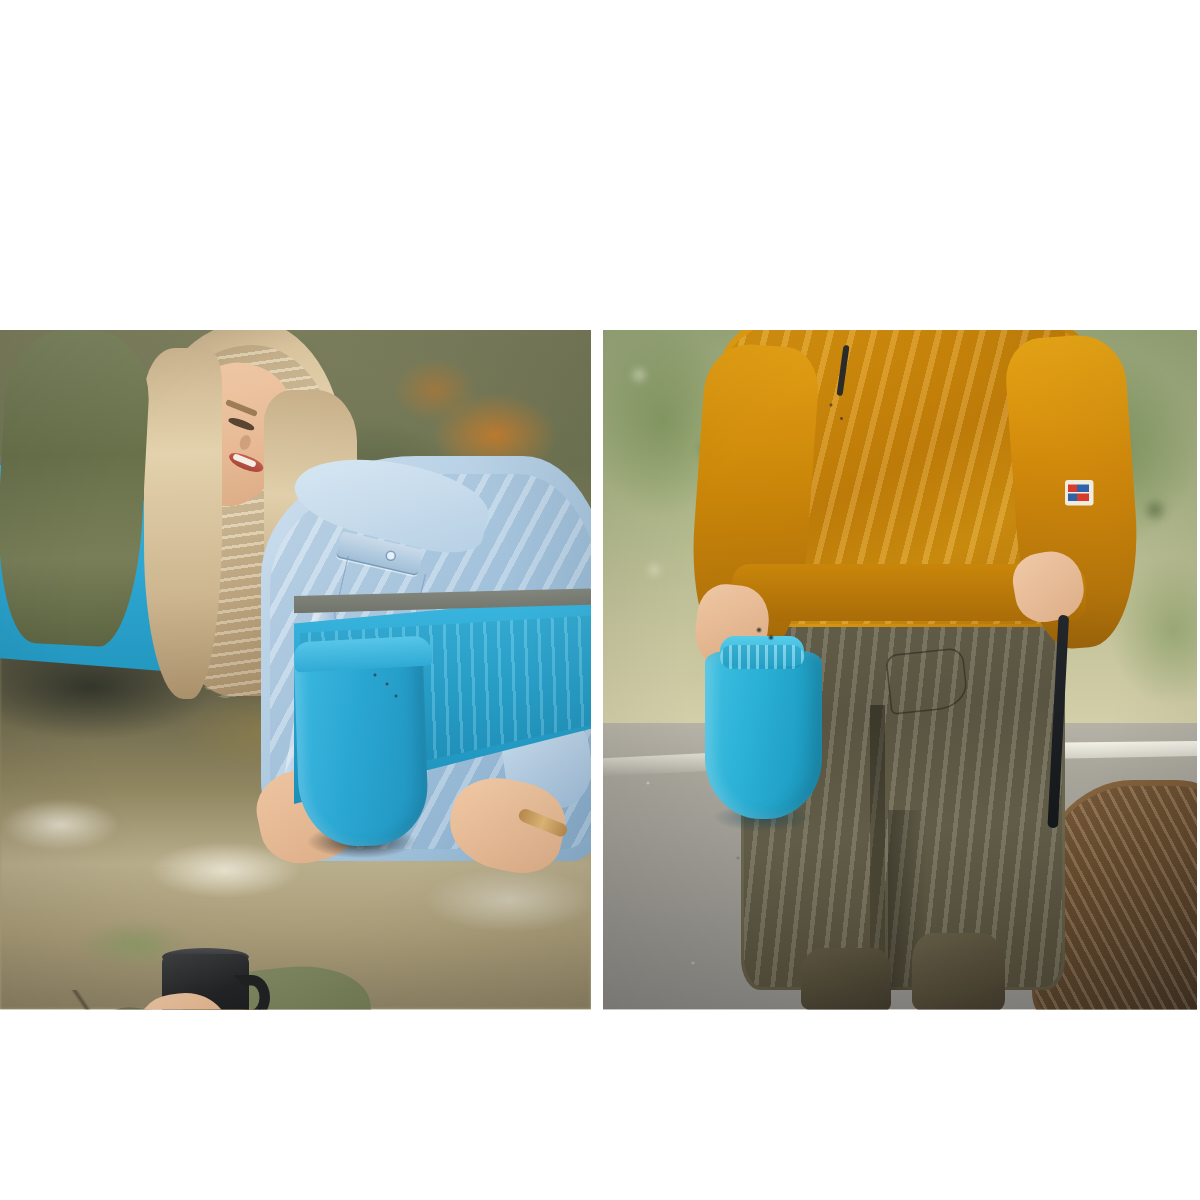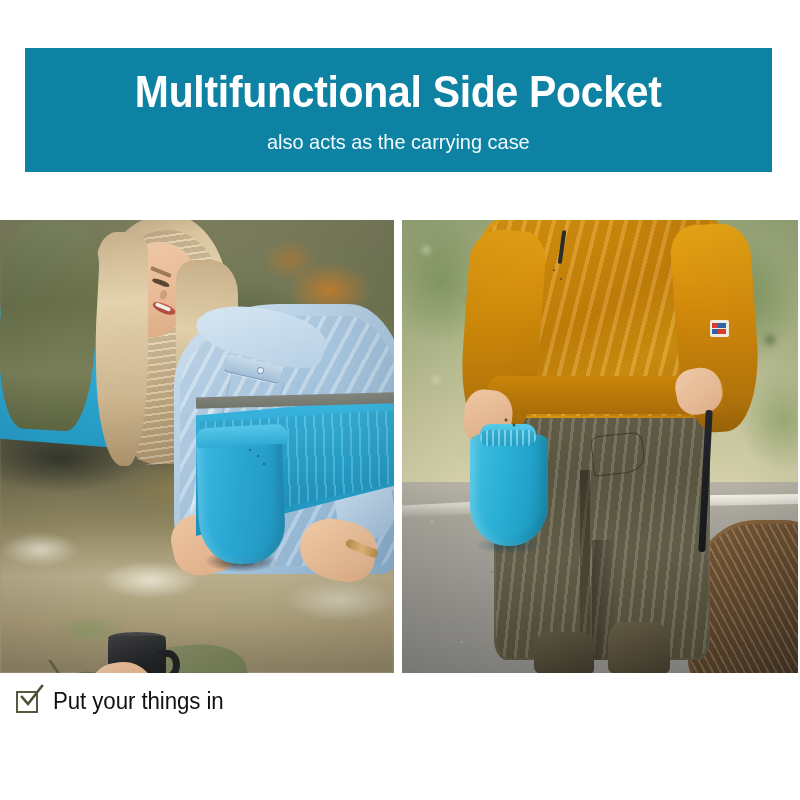--- a/index.html
+++ b/index.html
@@ -651,24 +651,20 @@
     white-space: nowrap;
     transform: scaleX(0.97);
     transform-origin: left center;
   }
 </style>
 </head>
 <body>
 
 <div id="page">
 
-  <div class="header-band">
-    <div class="header-title">Multifunctional Side Pocket</div>
-    <div class="header-sub">also acts as the carrying case</div>
-  </div>
 
   <div class="photo-row">
 
     <div class="photo left">
       <div class="scene">
         <div class="L-bg"></div>
         <div class="L-foliage"></div>
         <div class="L-ground"></div>
         <div class="L-rocks"></div>
 
@@ -763,25 +759,16 @@
         <div class="R-sack-neck"></div>
         <div class="R-sack-gather"></div>
         <div class="R-sack-cord"></div>
         <div class="photo-vig"></div>
       </div>
     </div>
   </div>
 
   <div class="caption-row">
 
-    <div class="caption left">
-      <span class="chk">
-        <span class="chk-box"></span>
-        <svg class="chk-tick" viewBox="0 0 26 26">
-          <path d="M4 13 L10 20 L24 2" fill="none" stroke="#4f5136" stroke-width="2.6" stroke-linecap="square" stroke-linejoin="miter"></path>
-        </svg>
-      </span>
-      <span class="cap-text">Put your things in</span>
-    </div>
 
   </div>
 
 </div>
 
 </body></html>

